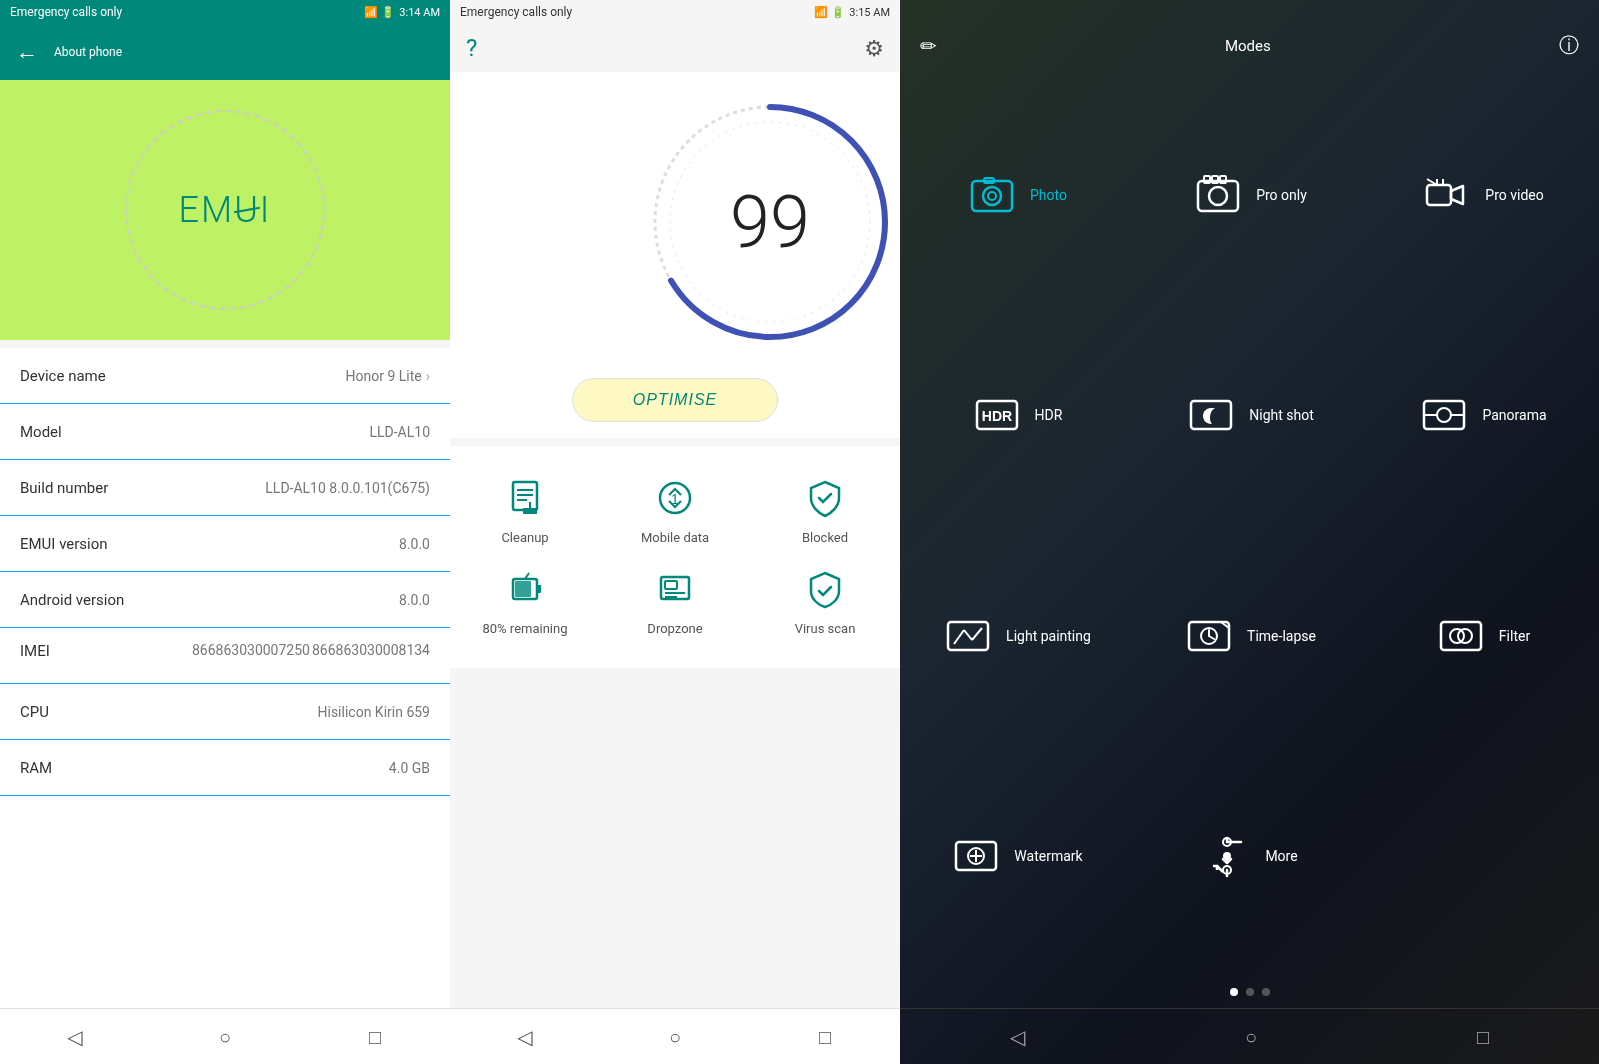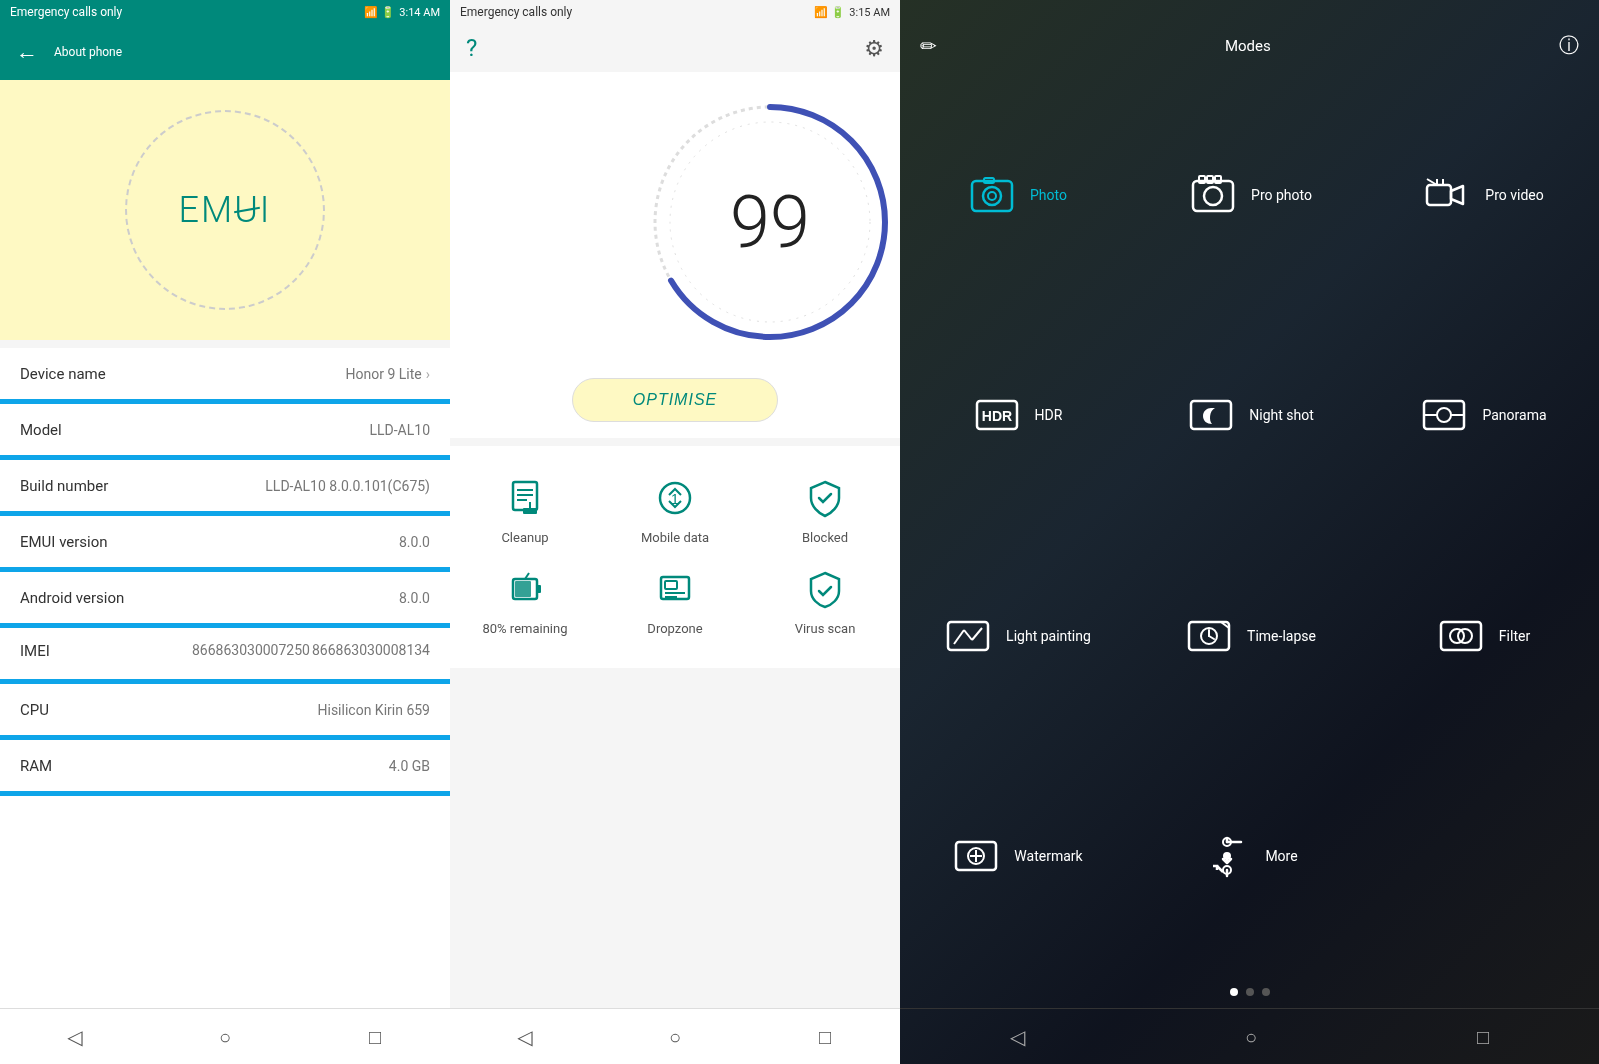--- a/index.html
+++ b/index.html
@@ -31,21 +31,21 @@
       display: flex;
       align-items: center;
       padding: 0 16px;
       height: 56px;
       gap: 16px;
     }
     .toolbar-title { font-size: 12px; font-weight: 400; }
     .back-arrow { font-size: 22px; cursor: pointer; }
 
     .emui-logo-section {
-      background: #fef9c3;
+      background: #bef264;
       display: flex;
       justify-content: center;
       align-items: center;
       padding: 30px 0;
     }
     .emui-circle {
       width: 200px;
       height: 200px;
       border-radius: 50%;
       border: 2px dashed #ccc;
@@ -59,21 +59,21 @@
       font-weight: 300;
       letter-spacing: 2px;
     }
 
     .info-section { background: white; margin-top: 8px; flex: 1; }
     .info-row {
       display: flex;
       justify-content: space-between;
       align-items: center;
       padding: 16px 20px;
-      border-bottom: 5px solid #0ea5e9;
+      border-bottom: 1px solid #0ea5e9;
       min-height: 56px;
     }
     .info-label { font-size: 15px; color: #333; }
     .info-value { font-size: 14px; color: #777; display: flex; align-items: center; gap: 4px; }
     .chevron { color: #aaa; font-size: 14px; }
 
     .bottom-nav {
       background: white;
       height: 56px;
       display: flex;
@@ -457,21 +457,21 @@
       <div class="mode-item">
         <div class="mode-icon">
           <svg viewBox="0 0 48 48" fill="none">
             <rect x="4" y="10" width="40" height="30" rx="4" stroke="white" stroke-width="2.5"></rect>
             <circle cx="24" cy="25" r="9" stroke="white" stroke-width="2.5"></circle>
             <rect x="10" y="5" width="6" height="7" rx="1" stroke="white" stroke-width="2"></rect>
             <rect x="18" y="5" width="6" height="7" rx="1" stroke="white" stroke-width="2"></rect>
             <rect x="26" y="5" width="6" height="7" rx="1" stroke="white" stroke-width="2"></rect>
           </svg>
         </div>
-        <span class="mode-label">Pro photo</span>
+        <span class="mode-label">Pro only</span>
       </div>
 
 
       <div class="mode-item">
         <div class="mode-icon">
           <svg viewBox="0 0 48 48" fill="none">
             <rect x="4" y="14" width="24" height="20" rx="3" stroke="white" stroke-width="2.5"></rect>
             <path d="M28 20 L40 15 L40 33 L28 28 Z" stroke="white" stroke-width="2.5" stroke-linejoin="round"></path>
             <line x1="4" y1="8" x2="14" y2="14" stroke="white" stroke-width="2"></line>
             <line x1="14" y1="8" x2="14" y2="14" stroke="white" stroke-width="2"></line>

